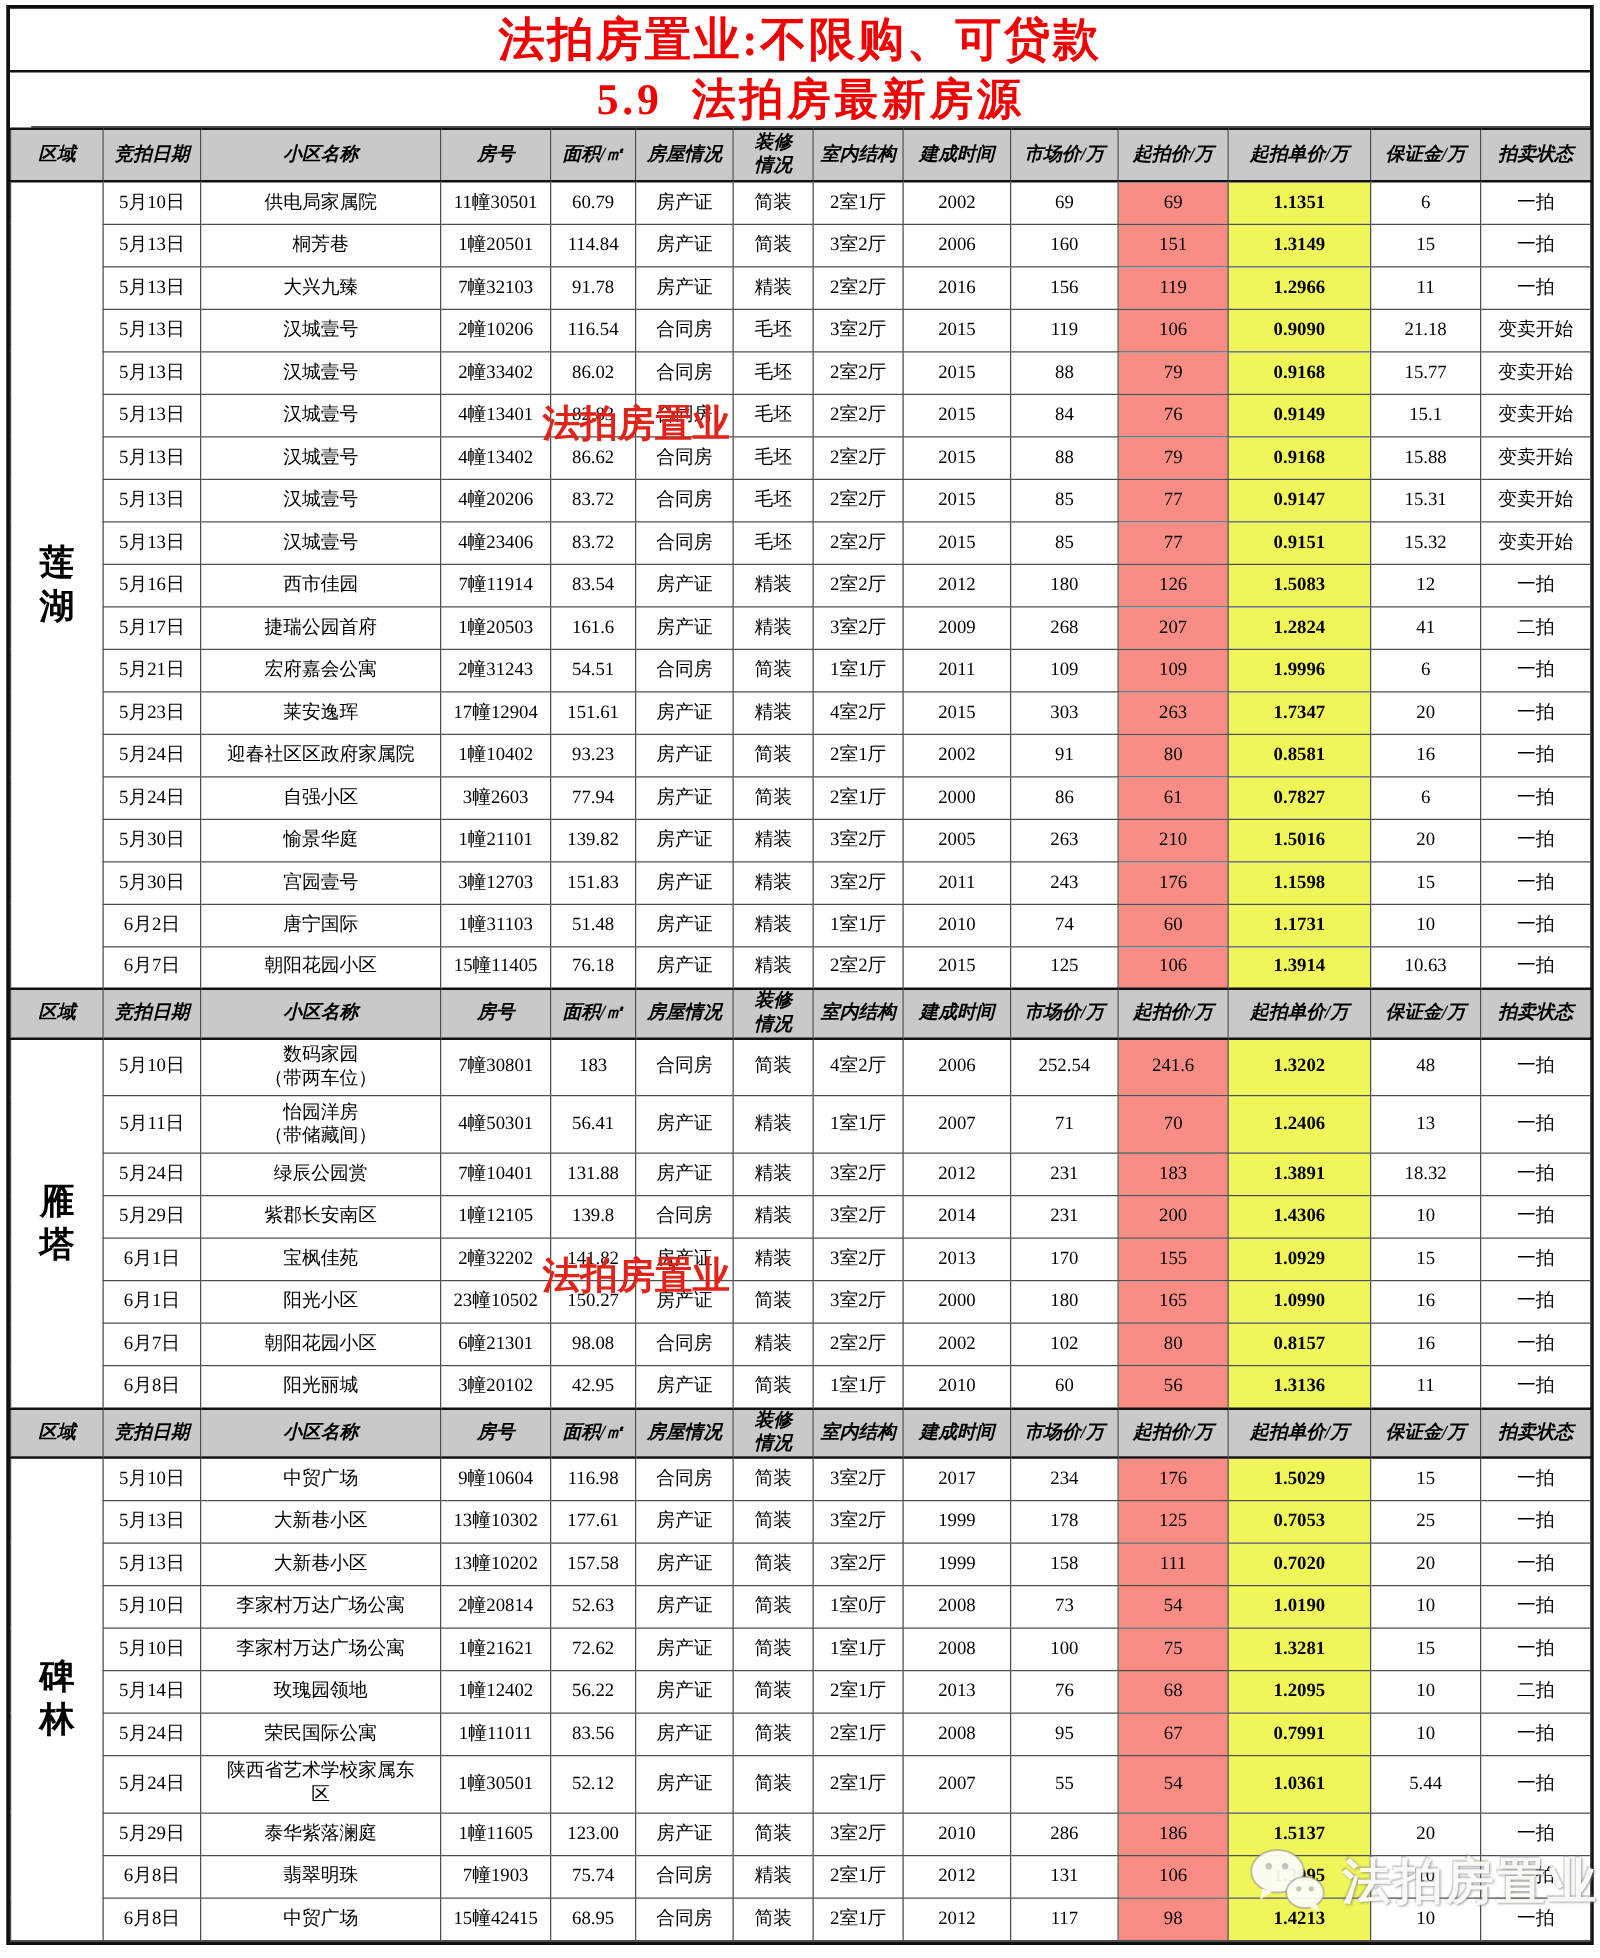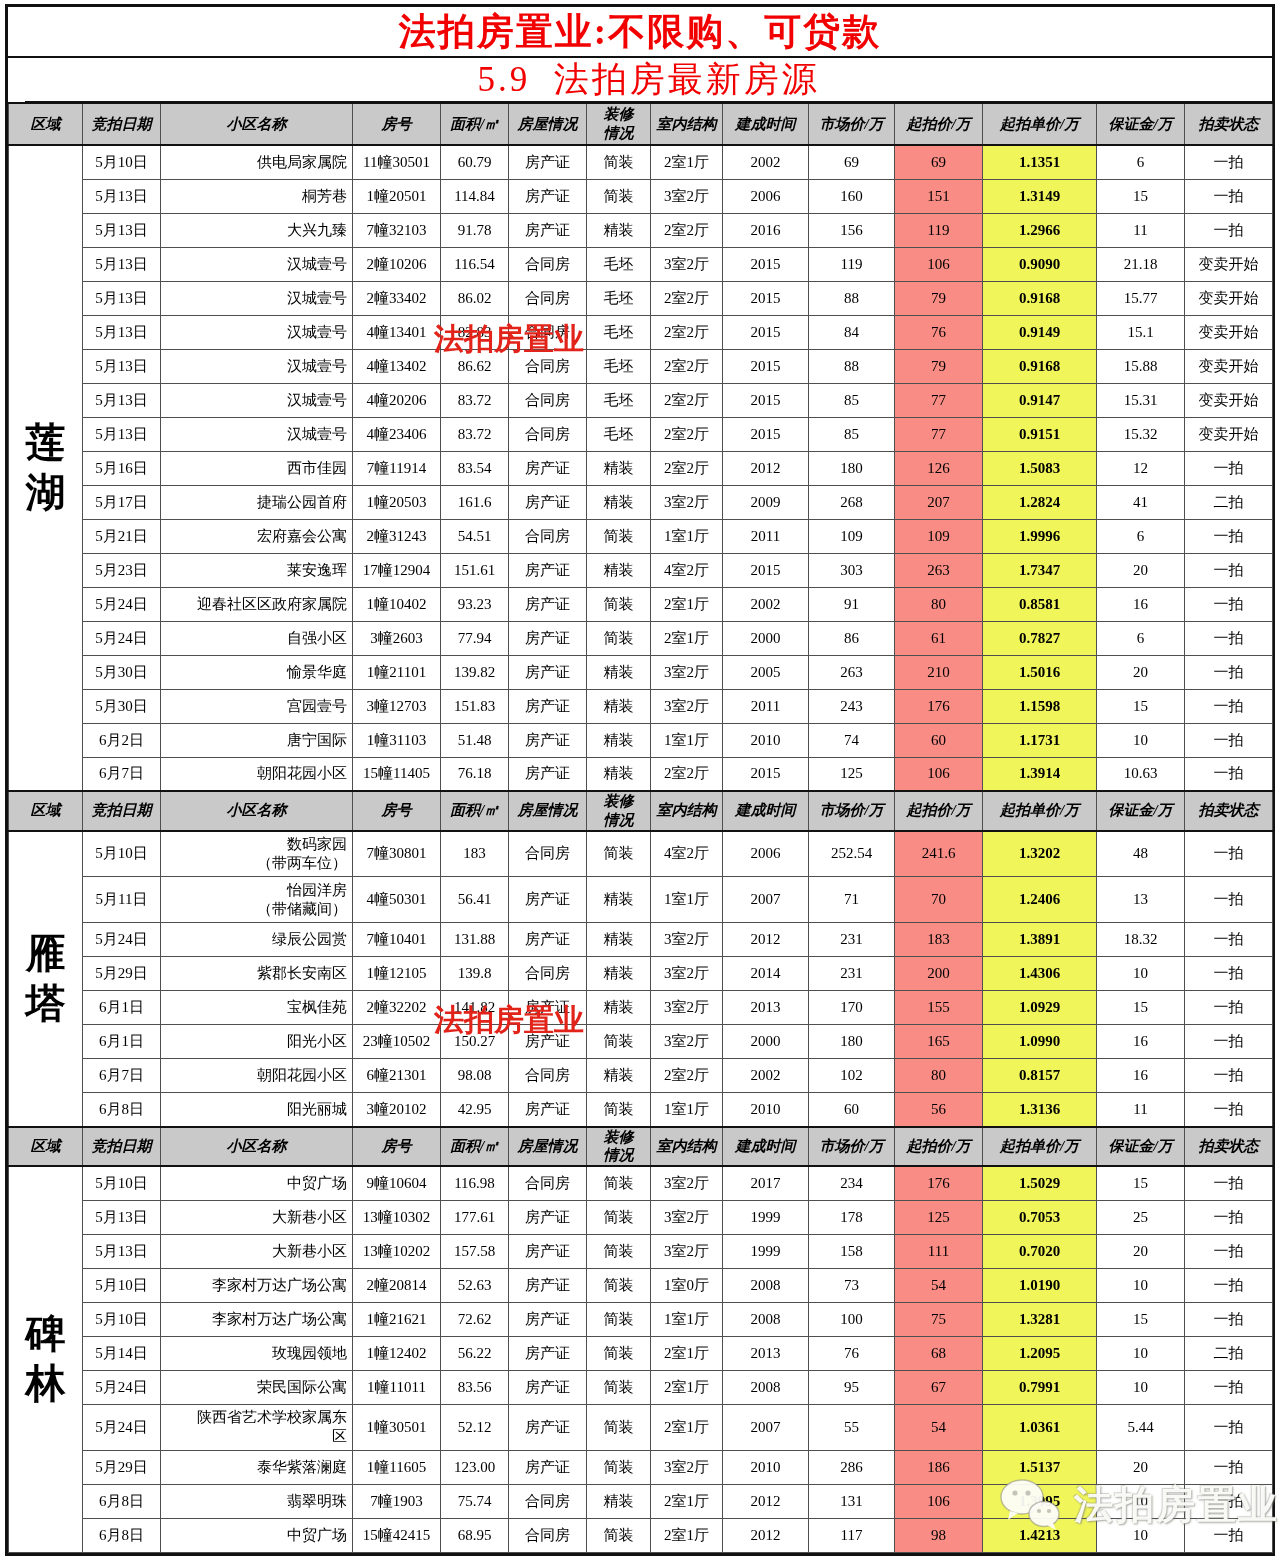--- a/index.html
+++ b/index.html
@@ -27,21 +27,21 @@
     color:var(--title-red);
     font-size:37px;font-weight:900;letter-spacing:2px;
     white-space:pre;
     text-align:right;
   }
   .title-sub{
     height:43px;
     border-bottom:1px solid var(--frame);
     display:flex;align-items:center;justify-content:center;
     color:var(--title-red);
-    font-size:35px;font-weight:400;letter-spacing:3px;
+    font-size:35px;font-weight:700;letter-spacing:3px;
     white-space:pre;
     margin-left:17px;
   }
   table{
     width:1264px;
     border-collapse:collapse;
     table-layout:fixed;
   }
   td{
     border:1px solid var(--grid);
@@ -57,27 +57,27 @@
   tr.tall{height:46px;}
   tr.hrow{height:36px;font-style:italic;}
   tbody tr.hrow:first-child{height:42px;}
   tr.hrow td{
     background:var(--header-bg);
     font-weight:bold;
     border-top:2px solid var(--frame);
     border-bottom:2px solid var(--frame);
   }
   td.c-name{
-    text-align:right;
+    text-align:center;
     padding:1px 5px;
   }
   td.c-start{background:var(--pink);}
   td.c-unit{background:var(--yellow);font-weight:bold;}
   td.region-cell{
-    font-size:40px;
+    font-size:28px;
     font-weight:bold;
     line-height:1.25;
     padding:0 15px;
     word-break:break-all;
     background:#fff;
   }
   .wm-red{
     position:absolute;
     color:var(--wm-red);
     font-size:30px;

